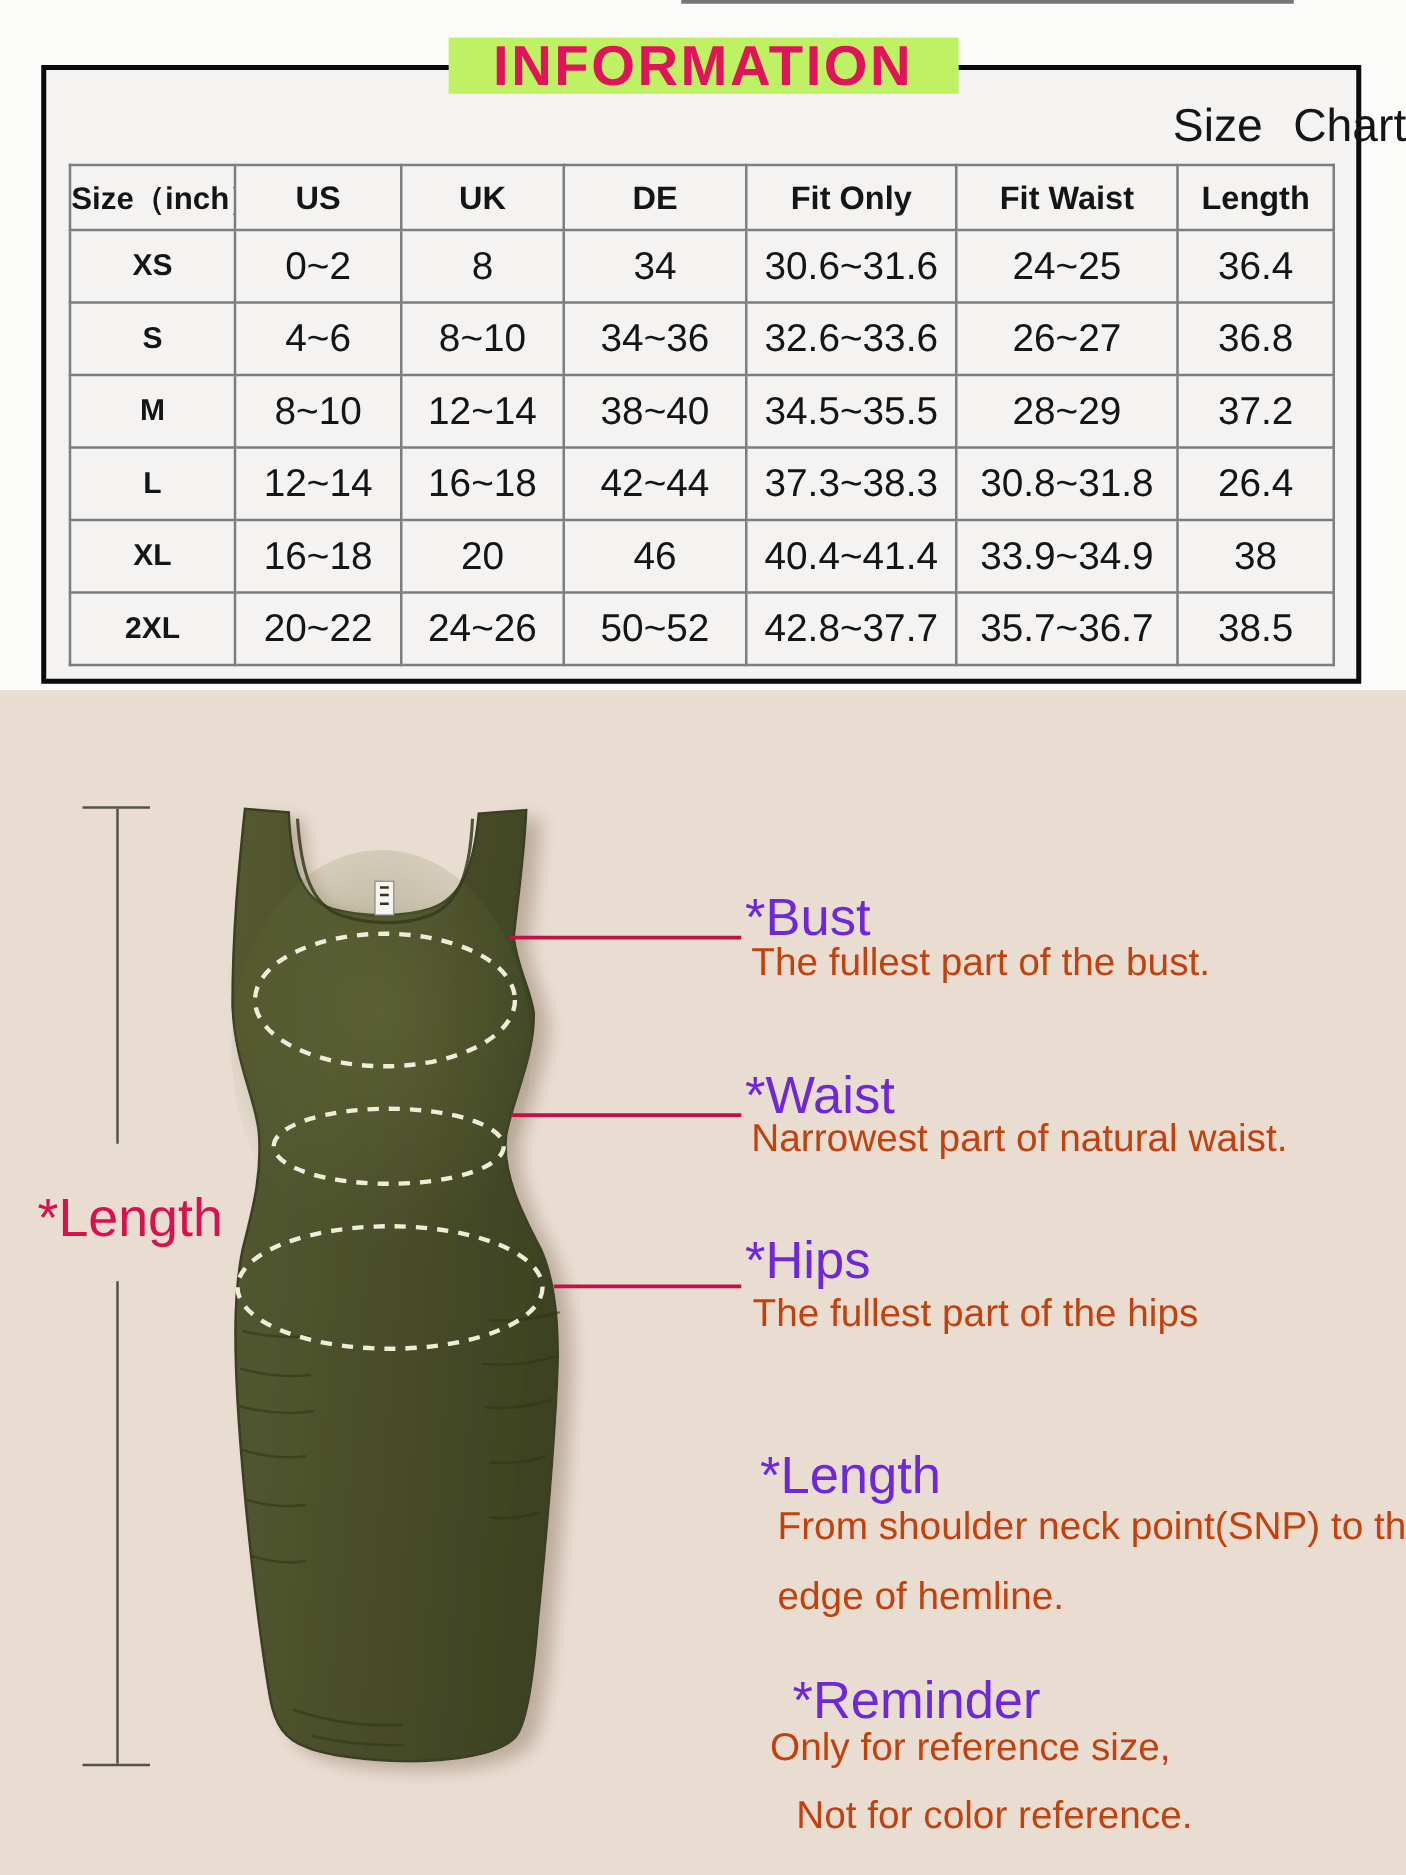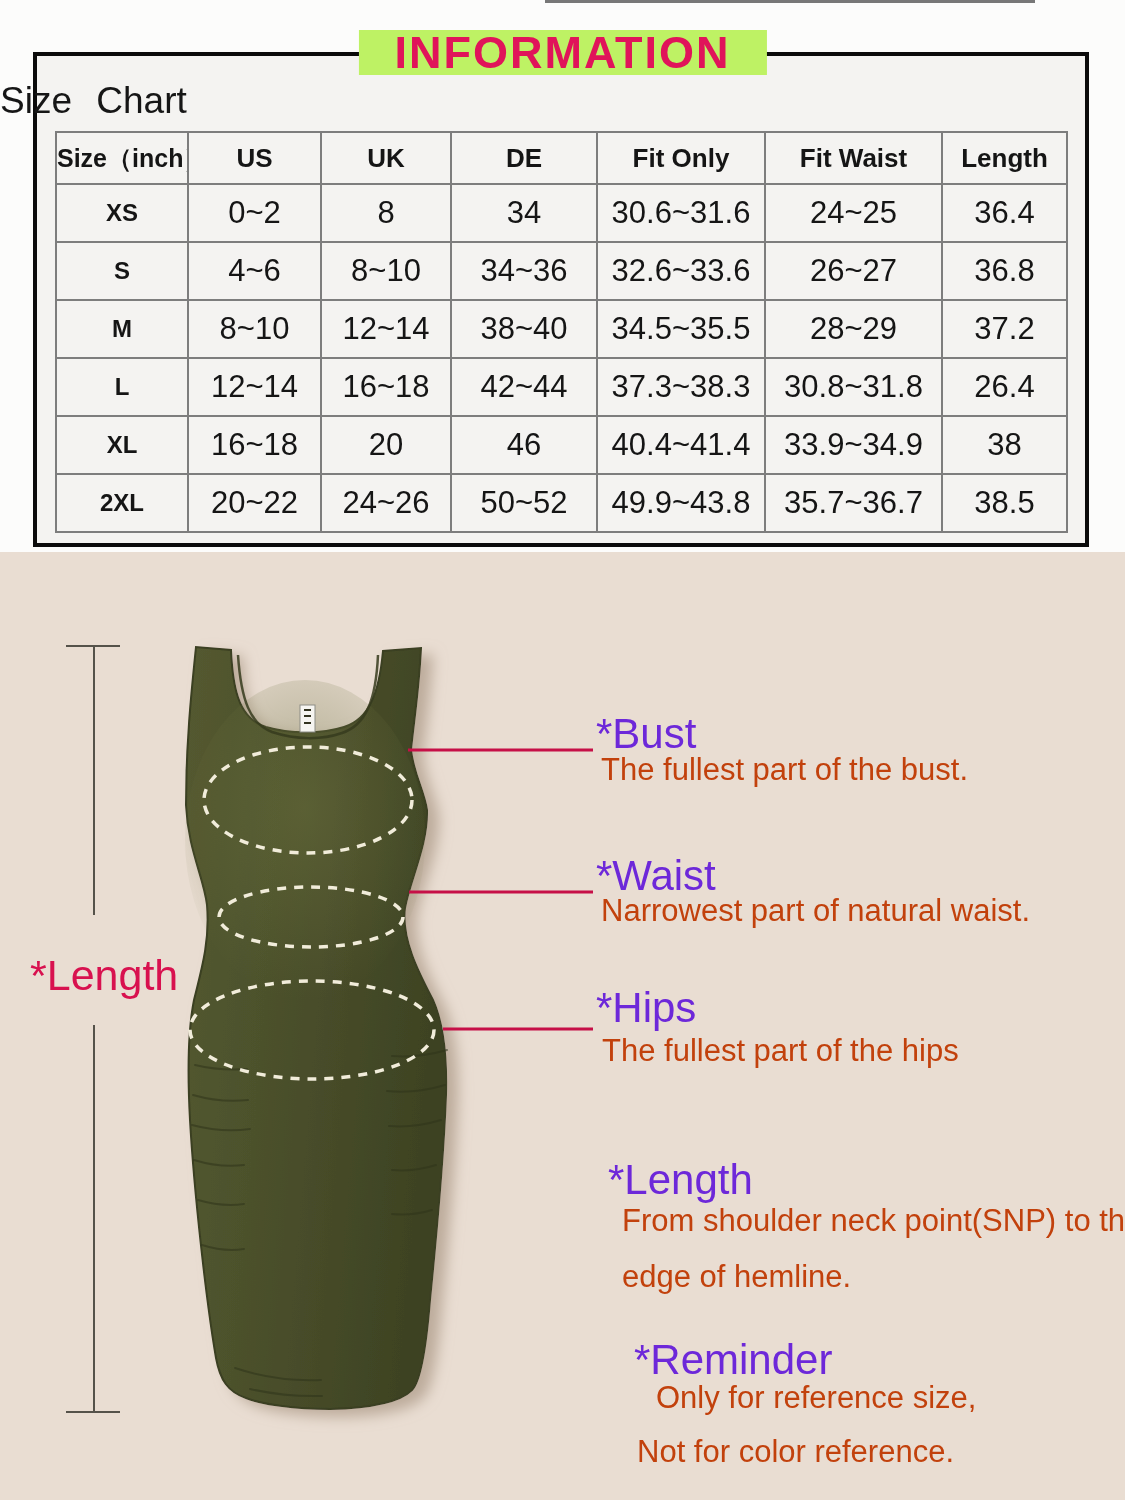--- a/index.html
+++ b/index.html
@@ -14,21 +14,21 @@
   .info-box{
     position:absolute;left:33px;top:52px;width:1056px;height:495px;
     background:#F4F3F1;border:4px solid #0B0B0B;box-sizing:border-box;
   }
   .title-info{
     position:absolute;top:30px;left:50%;transform:translateX(-50%);
     font-size:45px;font-weight:bold;letter-spacing:2px;line-height:1;
     color:#E0145A;background:#bef264;padding:0 36px;z-index:3;white-space:nowrap;
   }
   .subtitle{
-    position:absolute;top:82px;left:0;width:1125px;text-align:left;
+    position:absolute;top:82px;left:0;width:1125px;text-align:right;
     font-size:37px;color:#161616;word-spacing:14px;z-index:3;line-height:1;
   }
   table.size-table{
     position:absolute;left:55px;top:131px;width:1011px;z-index:2;
     border-collapse:collapse;table-layout:fixed;
   }
   table.size-table th, table.size-table td{
     border:2px solid #7D7D7D;text-align:center;vertical-align:middle;
     color:#151515;padding:0;overflow:hidden;white-space:nowrap;
   }
@@ -123,21 +123,21 @@
         <td>46</td>
         <td>40.4~41.4</td>
         <td>33.9~34.9</td>
         <td>38</td>
       </tr>
       <tr>
         <td class="c-size">2XL</td>
         <td>20~22</td>
         <td>24~26</td>
         <td>50~52</td>
-        <td>49.9~43.8</td>
+        <td>42.8~37.7</td>
         <td>35.7~36.7</td>
         <td>38.5</td>
       </tr>
     </tbody>
 </table>
 
 <div class="beige"></div>
 
 <svg class="diagram" viewBox="0 0 1125 1500">
   <defs>
@@ -234,14 +234,14 @@
 <div class="ann-desc" style="left:601px;top:894px">Narrowest part of natural waist.</div>
 
 <div class="ann-heading" style="left:596px;top:986px">*Hips</div>
 <div class="ann-desc" style="left:602px;top:1034px">The fullest part of the hips</div>
 
 <div class="ann-heading" style="left:608px;top:1158px">*Length</div>
 <div class="ann-desc" style="left:622px;top:1204px">From shoulder neck point(SNP) to the</div>
 <div class="ann-desc" style="left:622px;top:1260px">edge of hemline.</div>
 
 <div class="ann-heading" style="left:634px;top:1338px">*Reminder</div>
-<div class="ann-desc" style="left:656px;top:1381px">Only for reference size,</div>
+<div class="ann-desc" style="left:616px;top:1381px">Only for reference size,</div>
 <div class="ann-desc" style="left:637px;top:1435px">Not for color reference.</div>
 
 </body></html>

